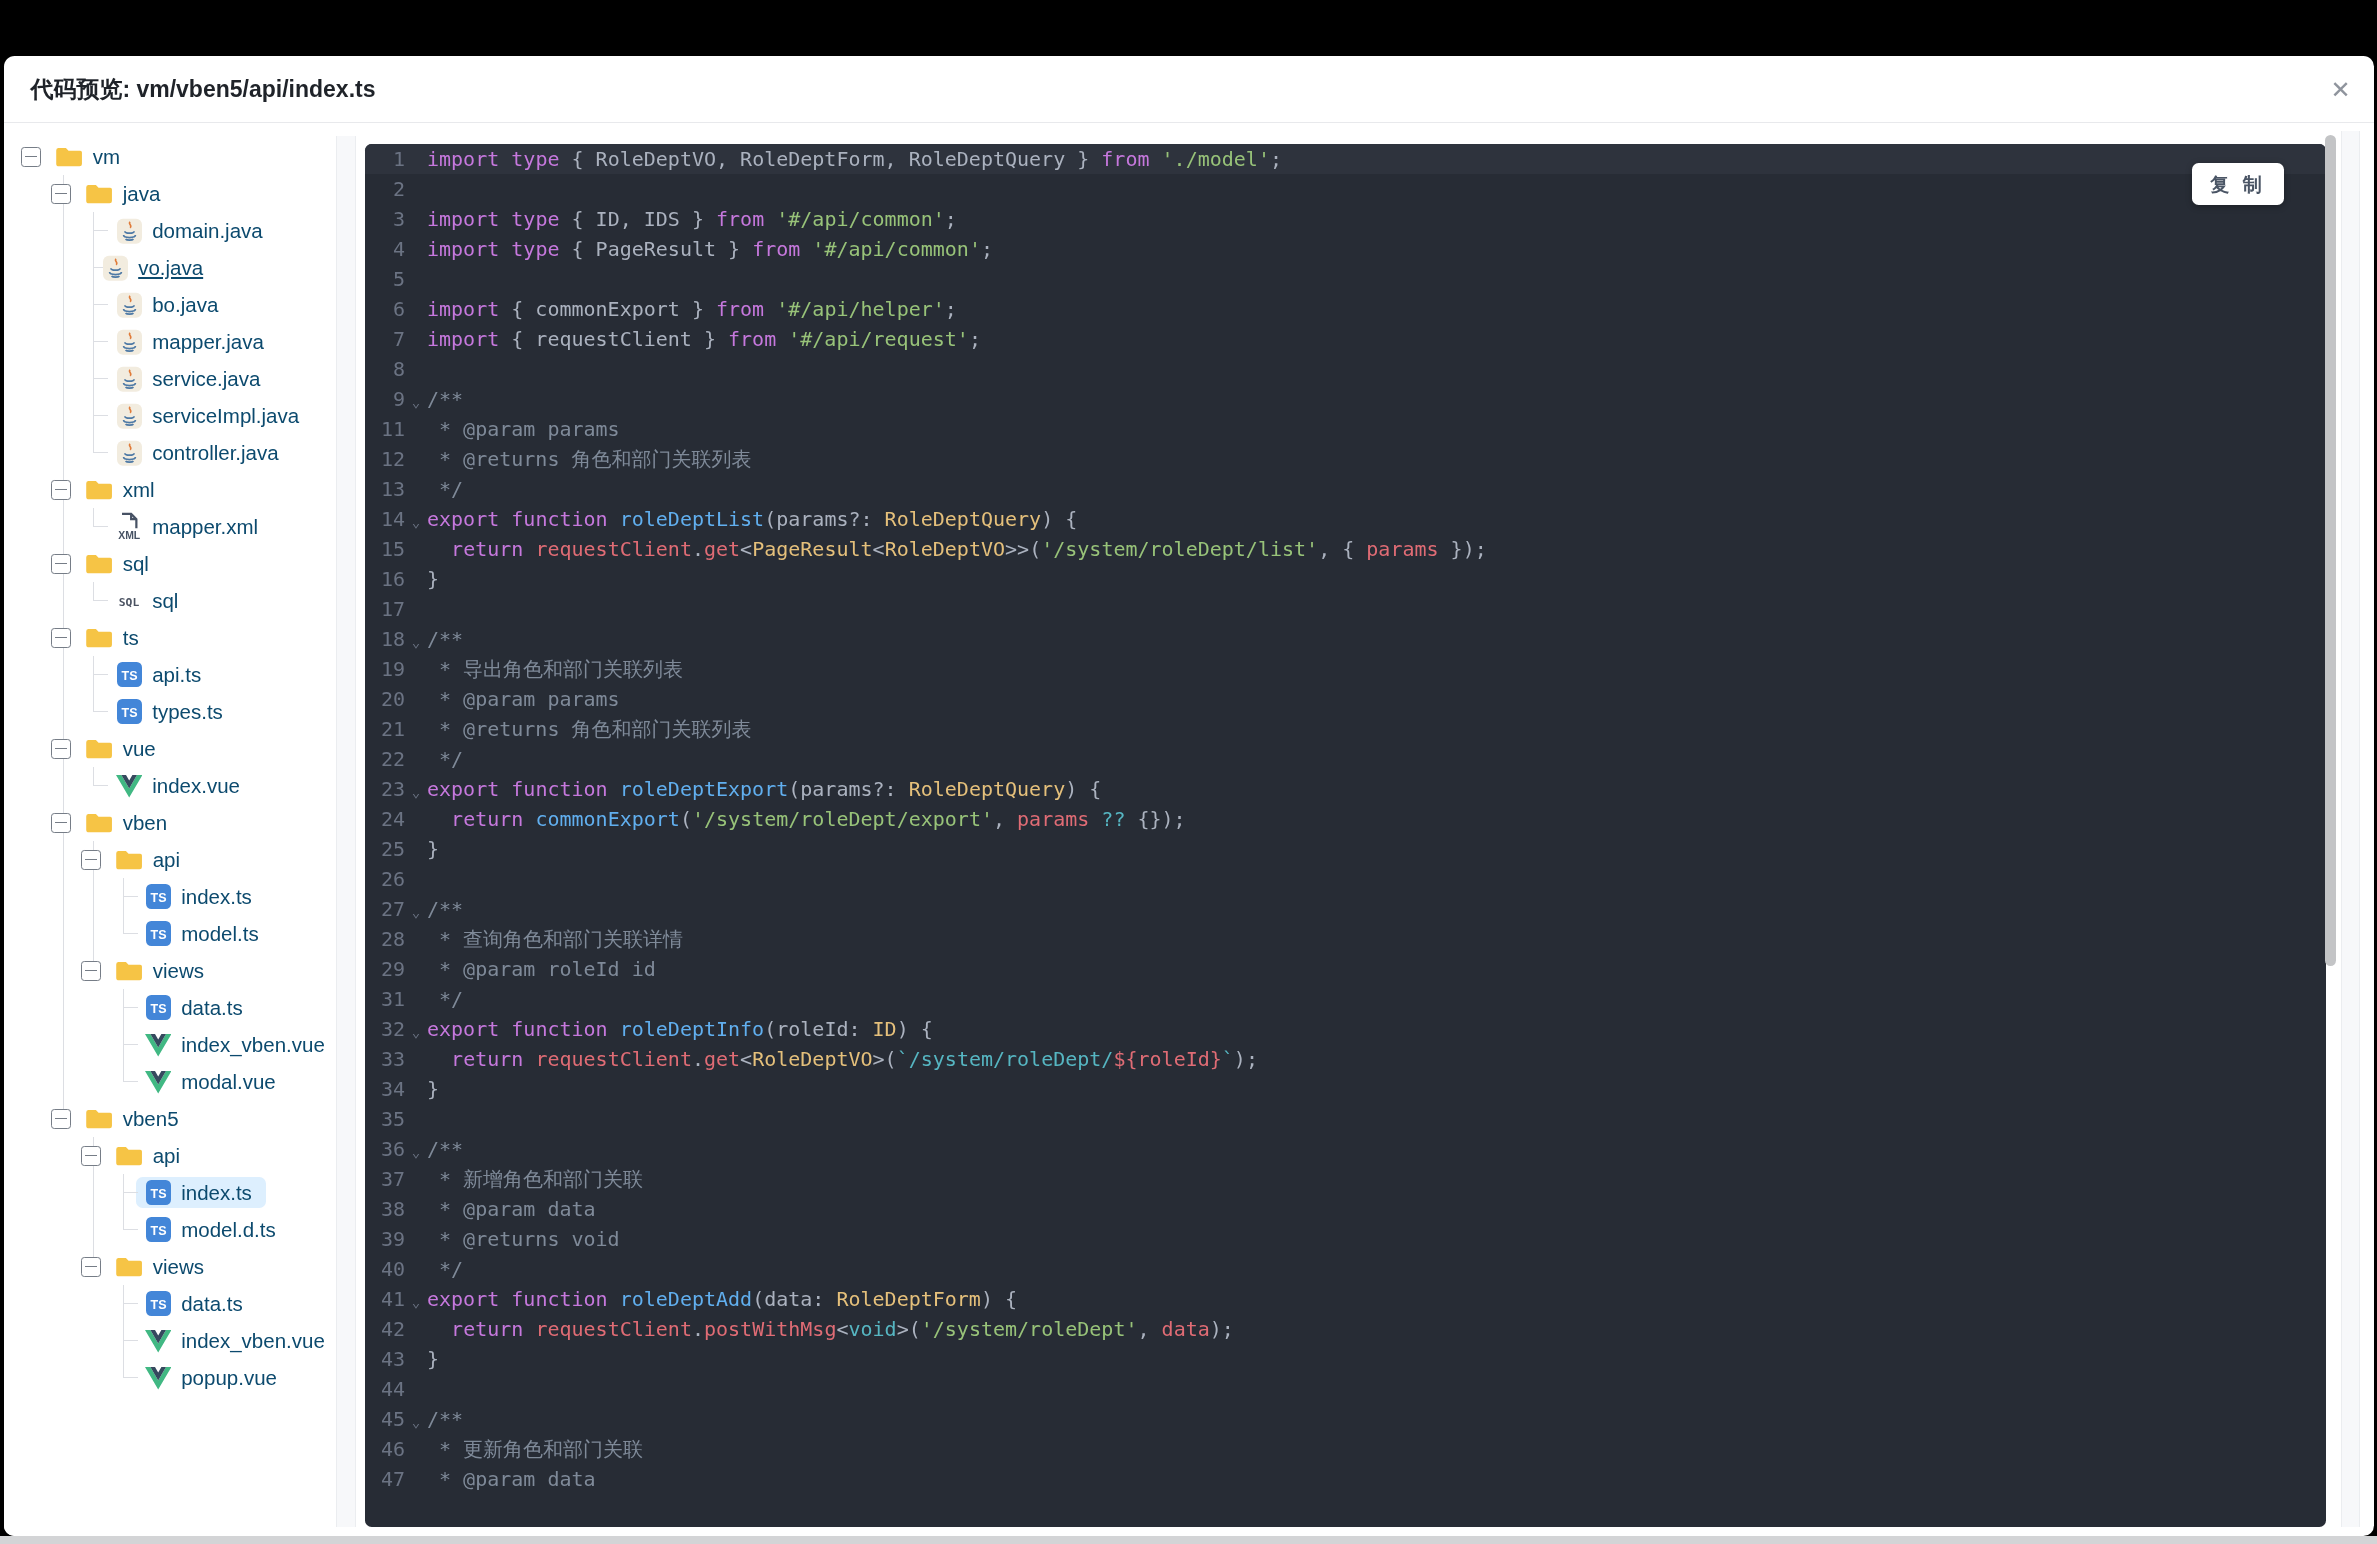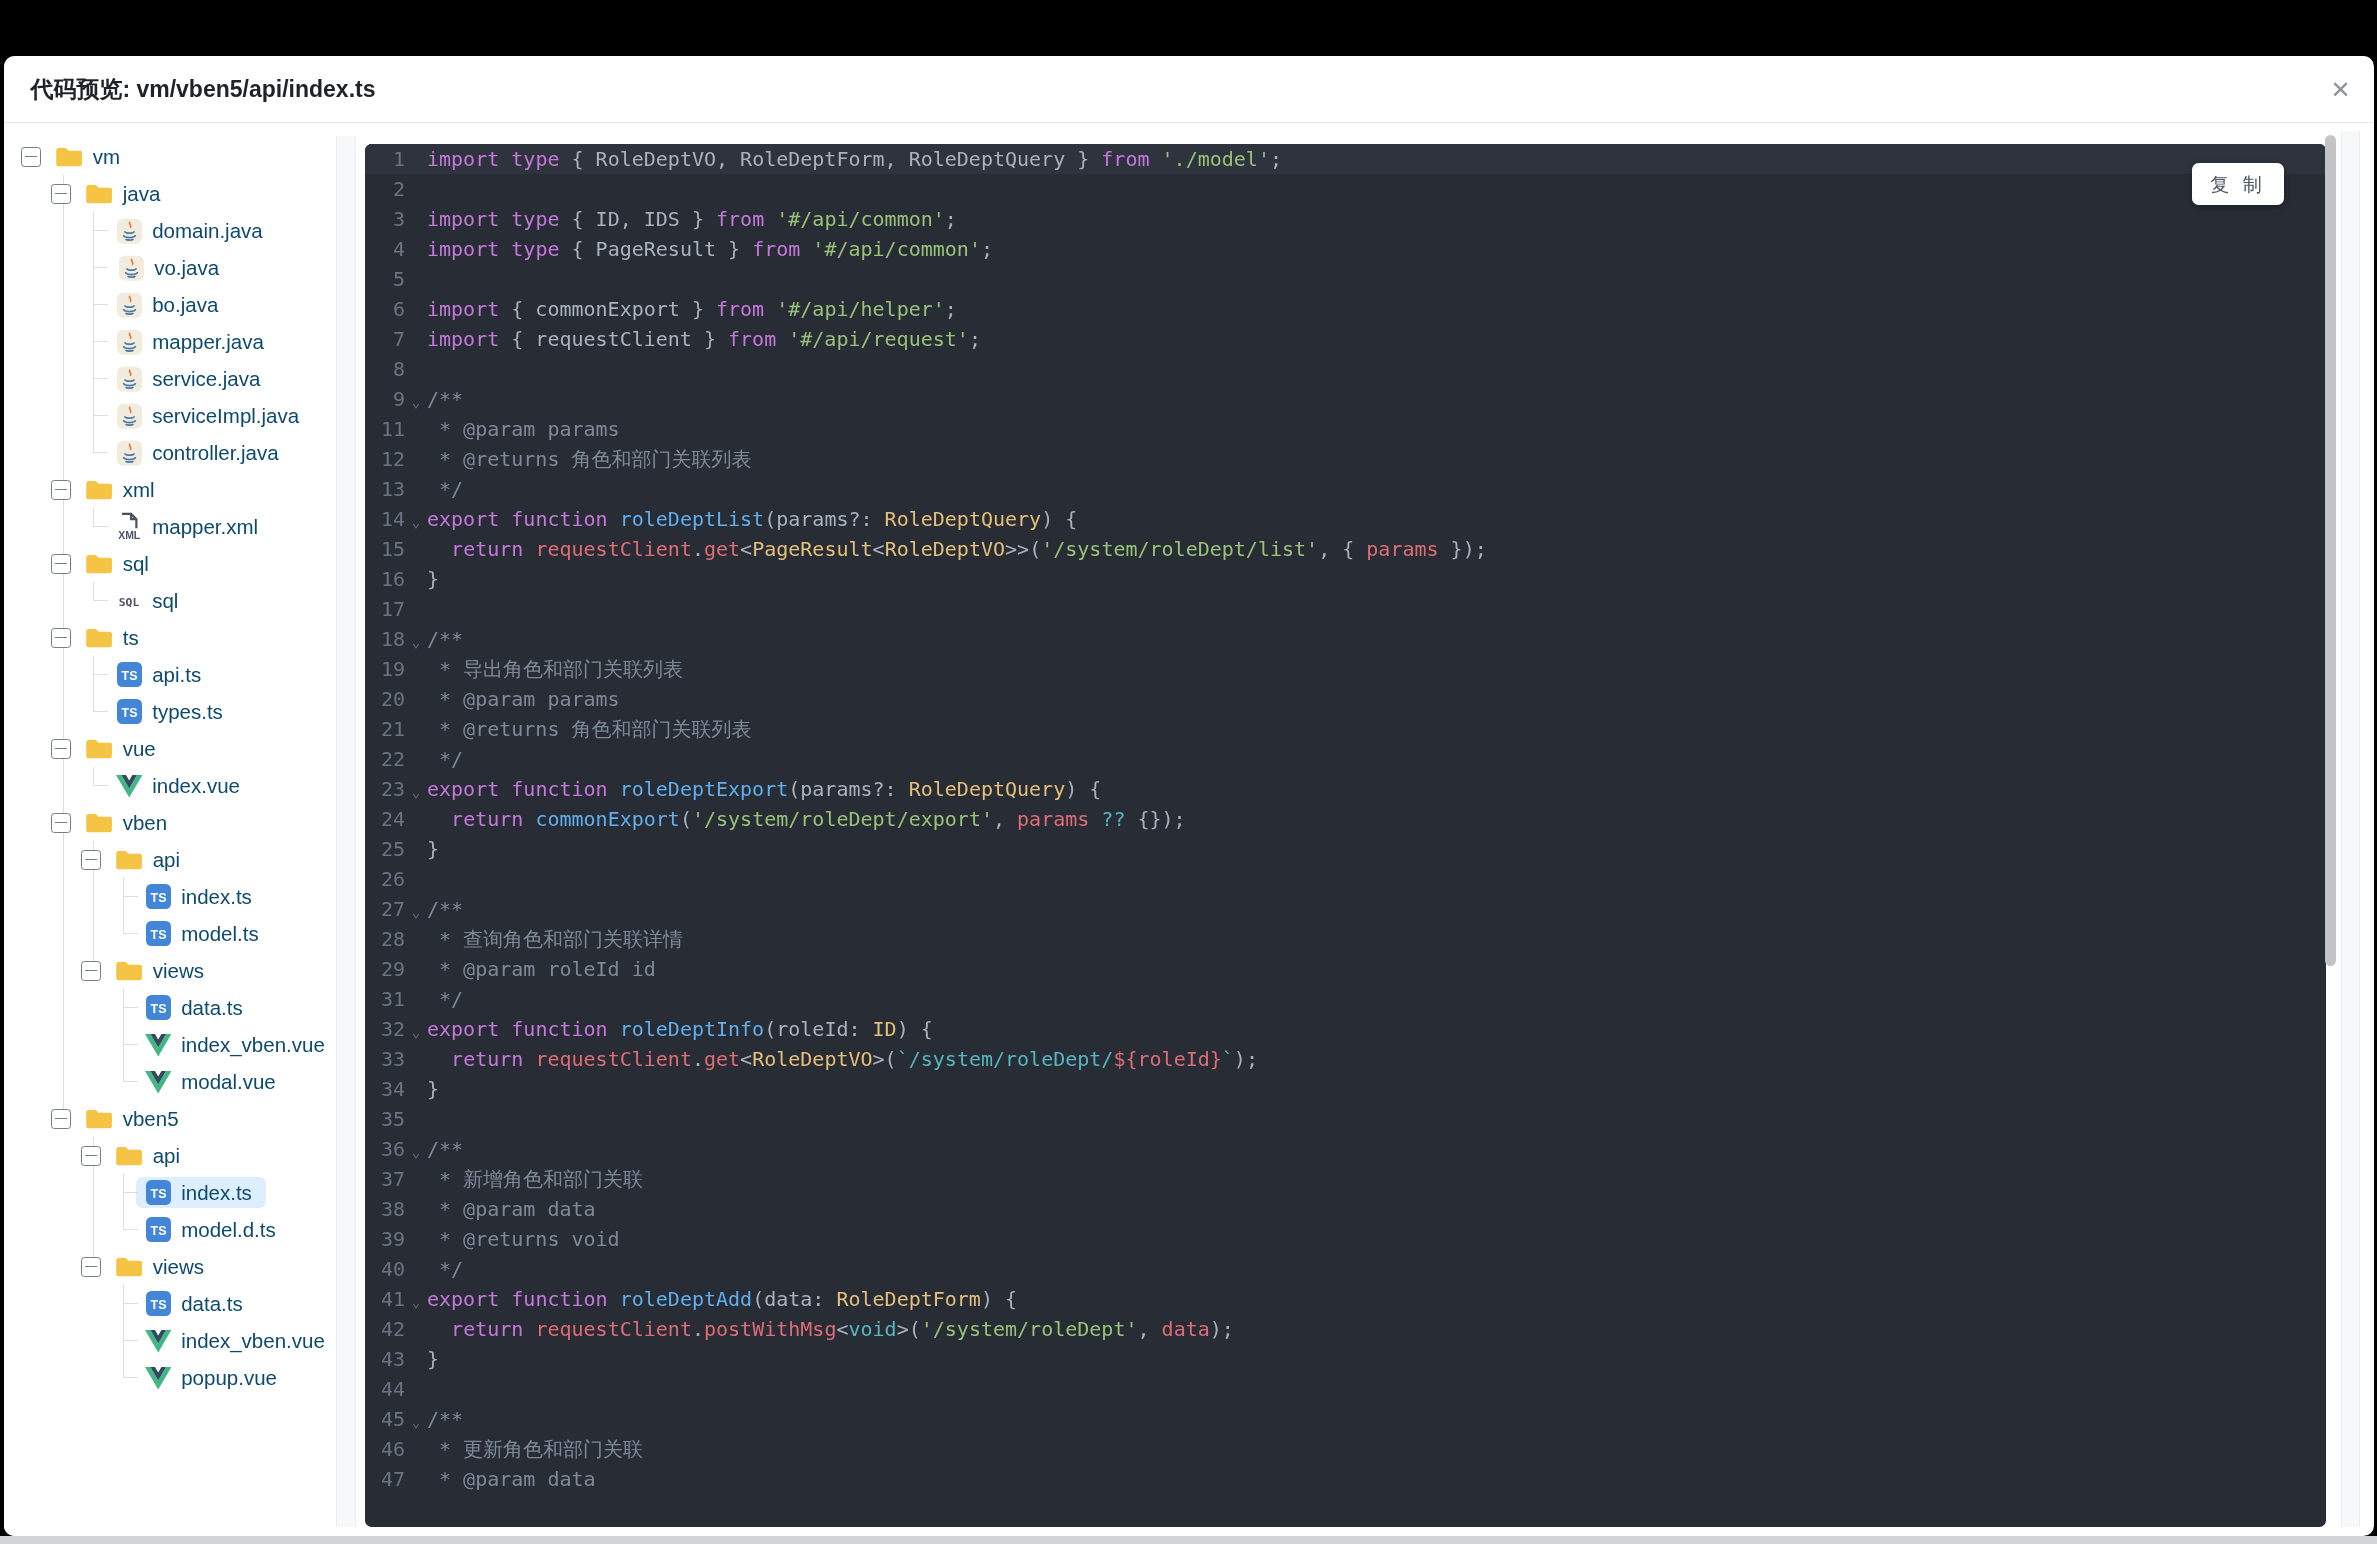--- a/index.html
+++ b/index.html
@@ -52,21 +52,21 @@
   .tk-str{color:#98c379;}
   .tk-tstr{color:#56b6c2;}
   .tk-fn{color:#61afef;}
   .tk-typ{color:#e5c07b;}
   .tk-red{color:#e06c75;}
   .tk-cyn{color:#56b6c2;}
   .tk-cmt{color:#7f8a99;}
 
   .copy-btn{position:absolute;top:19px;right:42px;width:92px;height:42px;background:#ffffff;border:none;
             border-radius:6.6px;font-size:19px;color:#4a5565;letter-spacing:4px;text-align:center;line-height:42px;
-            box-shadow:0 1.3px 6.6px rgba(0,0,0,.28);cursor:pointer;font-family:"Liberation Sans","DejaVu Sans",sans-serif;}
+            box-shadow:0 1.3px 6.6px rgba(0,0,0,.28);cursor:pointer;font-family:"Liberation Sans","DejaVu Sans",sans-serif;font-weight:bold;}
 
   .code-scrollbar{position:absolute;left:2317px;top:75px;bottom:9.2px;width:19px;background:transparent;}
   .code-thumb{position:absolute;left:4px;top:4px;width:11.2px;height:831px;background:#c3c4c6;border-radius:6px;}
   .outer-track{position:absolute;left:2337px;top:75px;bottom:9.2px;width:18.5px;background:#f7f8fa;
                border-left:0.7px solid #ebedf0;border-right:0.7px solid #ebedf0;}
 </style>
 </head>
 <body>
 
 <div class="bottom-strip"></div>
@@ -111,21 +111,21 @@
                       <svg width="25" height="29" viewBox="0 0 38 44">
                         <rect y="4" width="38" height="38" rx="9" fill="#f2ecdf"></rect>
                         <path d="M20 9 c-4 3 4 5 0 9" fill="none" stroke="#e07b39" stroke-width="2.4"></path>
                         <path d="M12 23 c0 4 14 4 14 0 M10 29 c0 5 18 5 18 0 M13 35 c2 2 10 2 12 0" fill="none" stroke="#4e79a5" stroke-width="2.6"></path>
                       </svg>
                     </span>
                     <span class="nlabel">domain.java</span>
                   </div>
                 </div>
                 <div>
-                  <div class="node-row" style="padding-left: 79px;">
+                  <div class="node-row" style="padding-left: 63px; text-decoration: underline;">
                     <div class="hstub" style="left: 89px;"></div>
                     <div class="toggle-spacer"></div>
                     <span class="ficon">
                       <svg width="25" height="29" viewBox="0 0 38 44">
                         <rect y="4" width="38" height="38" rx="9" fill="#f2ecdf"></rect>
                         <path d="M20 9 c-4 3 4 5 0 9" fill="none" stroke="#e07b39" stroke-width="2.4"></path>
                         <path d="M12 23 c0 4 14 4 14 0 M10 29 c0 5 18 5 18 0 M13 35 c2 2 10 2 12 0" fill="none" stroke="#4e79a5" stroke-width="2.6"></path>
                       </svg>
                     </span>
                     <span class="nlabel">vo.java</span>

